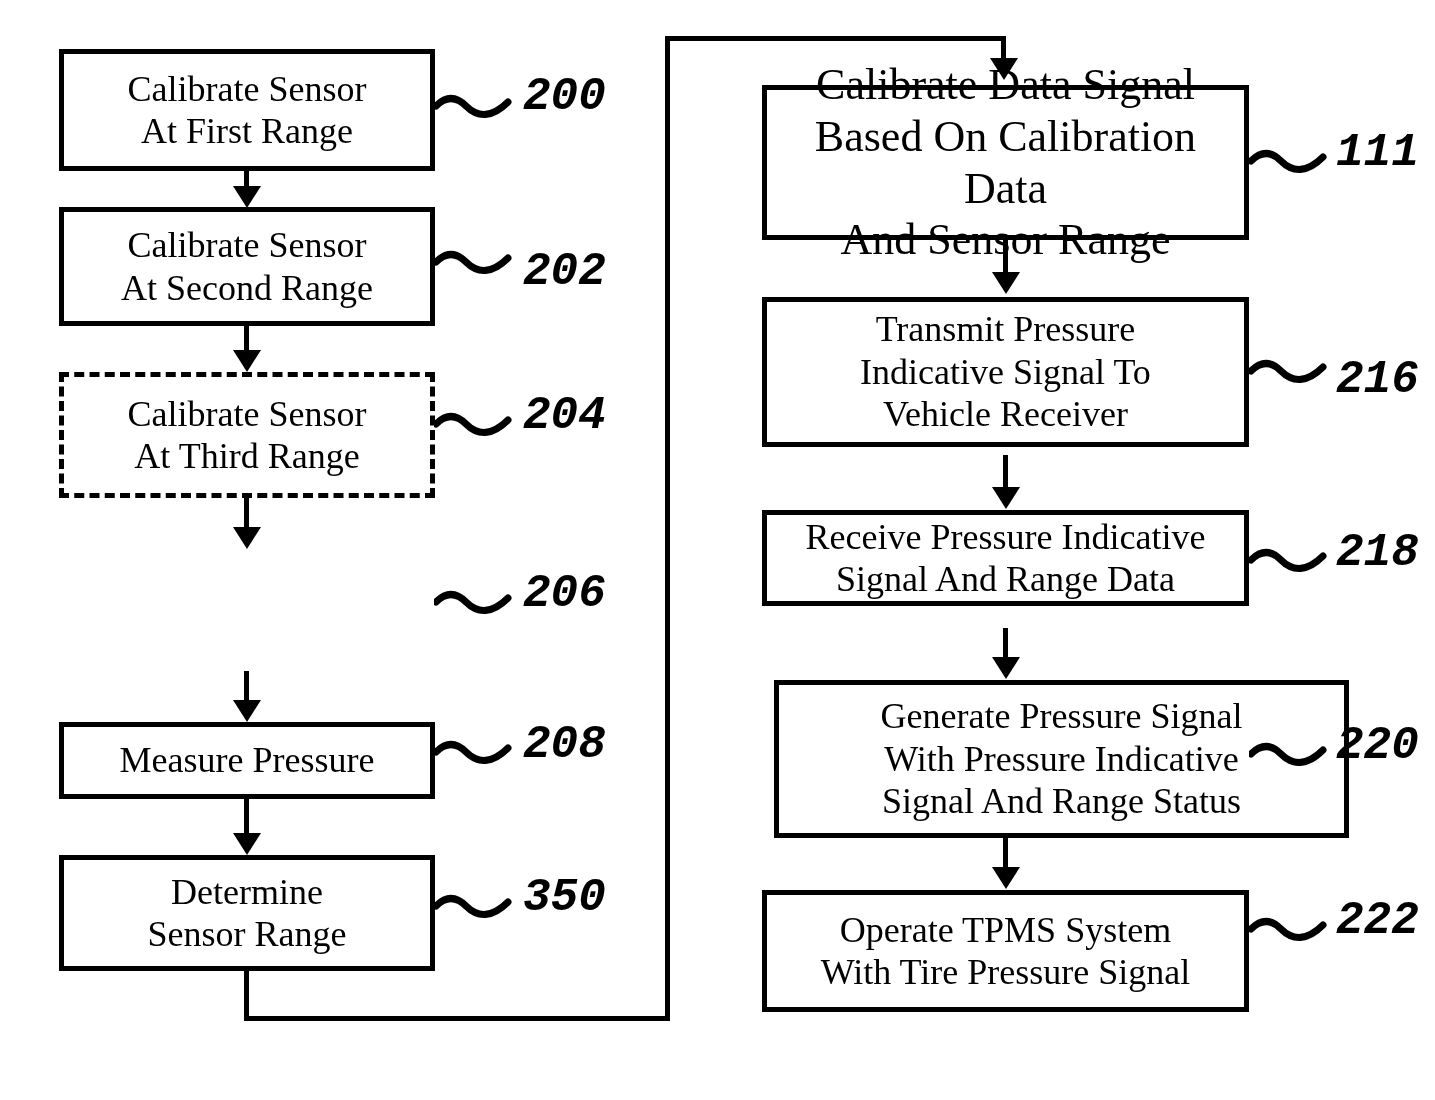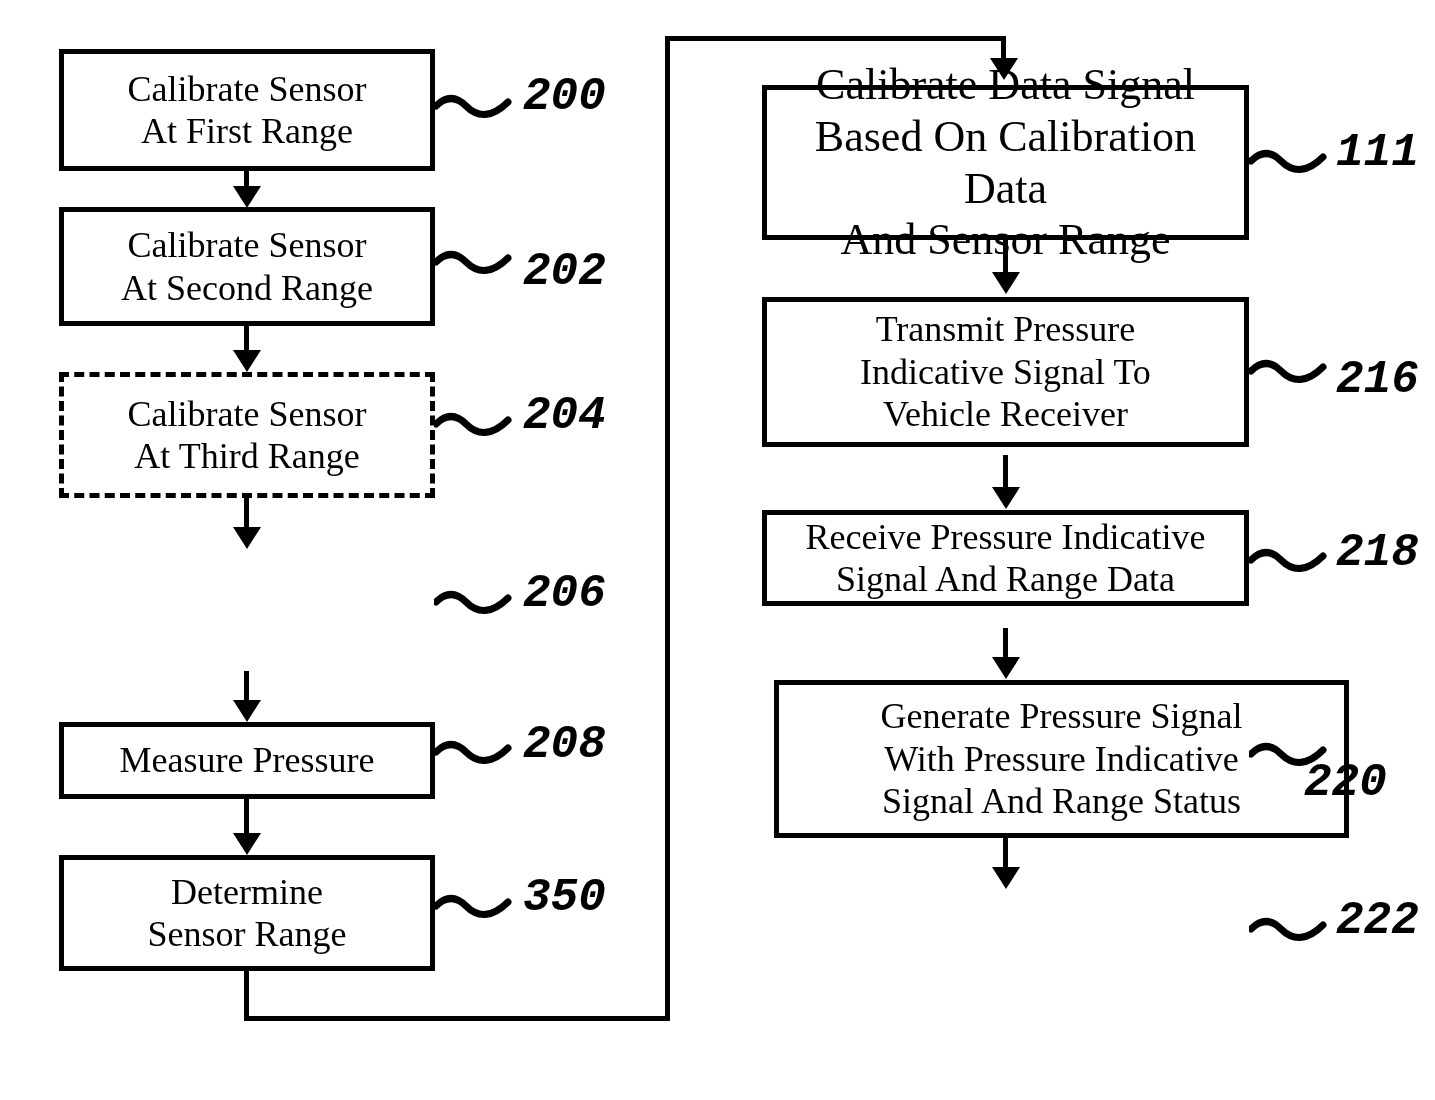--- a/index.html
+++ b/index.html
@@ -115,20 +115,24 @@
     <span class="box-text">Receive Pressure Indicative
 Signal And Range Data</span>
   </div>
 
   <div class="flow-box" style="left:774px; top:680px; width:575px; height:158px; font-size:36px;">
     <span class="box-text">Generate Pressure Signal
 With Pressure Indicative
 Signal And Range Status</span>
   </div>
 
+  <div class="flow-box" style="left:762px; top:890px; width:487px; height:122px; font-size:36px;">
+    <span class="box-text">Operate TPMS System
+With Tire Pressure Signal</span>
+  </div>
 
   <div class="conn-line-v" style="left:244px; top:171px; height:22px;"></div>
   <div class="arrow-down" style="left:233px; top:186px;"></div>
 
   <div class="conn-line-v" style="left:244px; top:326px; height:30px;"></div>
   <div class="arrow-down" style="left:233px; top:350px;"></div>
 
   <div class="conn-line-v" style="left:244px; top:498px; height:32px;"></div>
   <div class="arrow-down" style="left:233px; top:527px;"></div>
 
@@ -212,17 +216,17 @@
   <div class="ref-num" style="left:523px; top:719px;">208</div>
 
   <div class="ref-num" style="left:523px; top:872px;">350</div>
 
   <div class="ref-num" style="left:1336px; top:127px;">111</div>
 
   <div class="ref-num" style="left:1336px; top:354px;">216</div>
 
   <div class="ref-num" style="left:1336px; top:527px;">218</div>
 
-  <div class="ref-num" style="left:1304px; top:720px;margin-top:37px;">220</div>
+  <div class="ref-num" style="left:1336px; top:720px;">220</div>
 
   <div class="ref-num" style="left:1336px; top:895px;">222</div>
 
 </div>
 
 </body></html>

